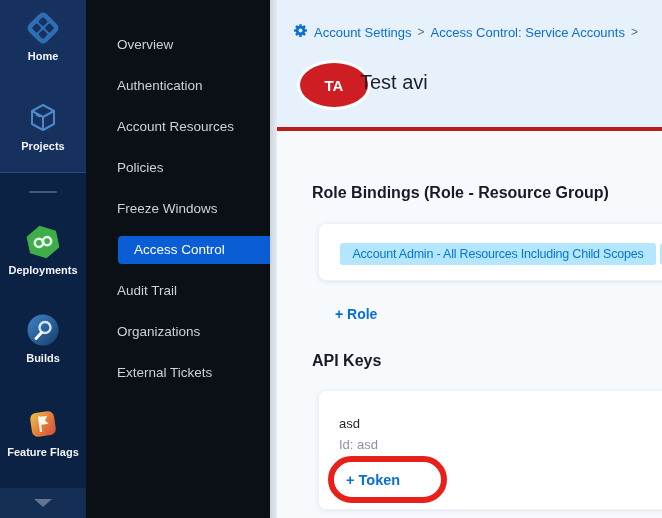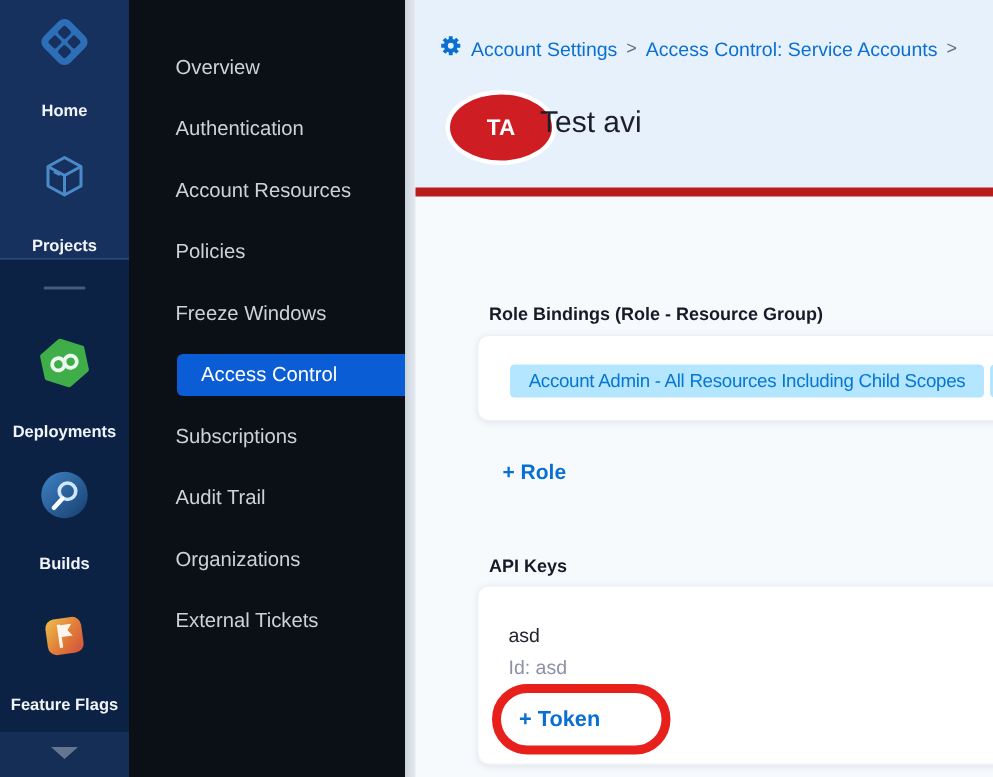--- a/index.html
+++ b/index.html
@@ -4,42 +4,42 @@
 <style>
   * { margin:0; padding:0; box-sizing:border-box; }
   body { font-family:"Liberation Sans", sans-serif; background:#fff; }
   .screen { position:relative; width:662px; height:518px; overflow:hidden; background:#f7fafd; }
 
   
   .rail { position:absolute; left:0; top:0; width:86px; height:518px; background:#0c2244; }
   .rail-top-bg { position:absolute; left:0; top:0; width:86px; height:173px; background:#17315e; border-bottom:1px solid #2c4a78; }
   .rail-item { position:absolute; width:86px; text-align:center; cursor:pointer; }
   .rail-item .ic { height:40px; display:flex; align-items:center; justify-content:center; }
-  .rail-label { display:block; margin-top:20px; font-size:11px; font-weight:700; color:#f1f4f8; line-height:13px; }
+  .rail-label { display:block; margin-top:2px; font-size:11px; font-weight:700; color:#f1f4f8; line-height:13px; }
   .ri-home { top:8px; } .ri-projects { top:98px; } .ri-deploy { top:222px; } .ri-builds { top:310px; } .ri-ff { top:404px; }
   .rail-divider { position:absolute; left:29px; top:191px; width:28px; height:2px; background:#45587d; border-radius:1px; }
   .rail-footer { position:absolute; left:0; bottom:0; width:86px; height:30px; background:#152e55; display:flex; align-items:center; justify-content:center; cursor:pointer; }
 
   
   .menu { position:absolute; left:86px; top:0; width:184px; height:518px; background:#0b0f16; padding-top:31px; }
   .menu-item { height:28px; line-height:28px; margin-bottom:13px; padding-left:31px; font-size:13.5px; color:#ccd2da; cursor:pointer; white-space:nowrap; }
   .menu-item.selected { margin-left:32px; padding-left:16px; background:#0a5dd4; color:#fff; border-radius:4px 0 0 4px; font-weight:500; }
 
   
   .content { position:absolute; left:270px; top:0; width:392px; height:518px; background:#f7fafd; }
   .gutter { position:absolute; left:0; top:0; width:7px; height:518px; background:linear-gradient(to right,#ccd3dc,#e6ebf1); }
 
-  .page-head { position:absolute; left:7px; top:0; right:0; height:131px; background:#e7f1fb; border-bottom:6px solid #b91c1c; }
+  .page-head { position:absolute; left:7px; top:0; right:0; height:131px; background:#e7f1fb; border-bottom:4px solid #b91c1c; }
   .breadcrumb { position:absolute; left:16px; top:23px; display:flex; align-items:center; gap:6px; font-size:13px; white-space:nowrap; }
   .crumb { color:#0a6fd3; text-decoration:none; cursor:pointer; }
   .sep { color:#5b6d85; font-size:12px; }
   .avatar { position:absolute; left:23px; top:63px; width:68px; height:44px; border-radius:50%; background:#cf1d24; box-shadow:0 0 0 3px #fff; display:flex; align-items:center; justify-content:center; color:#fff; font-weight:700; font-size:15px; }
   .title { position:absolute; left:83px; top:71px; font-size:20px; font-weight:500; color:#1e1e2d; }
 
-  .sec-h { position:absolute; left:56px; font-size:12px; font-weight:700; color:#191927; white-space:nowrap;margin-top:18px; }
+  .sec-h { position:absolute; left:42px; font-size:16px; font-weight:700; color:#191927; white-space:nowrap; }
   .sec-rb { top:184px; } .sec-ak { top:352px; }
 
   .card { position:absolute; left:48px; right:-12px; background:#fff; border:1px solid #eef1f5; border-radius:8px; box-shadow:0 1px 4px rgba(35,55,85,0.10); }
   .card-roles { top:223px; height:58px; }
   .chip { position:absolute; left:21px; top:19px; width:316px; height:22px; line-height:22px; text-align:center; background:#b4e6ff; color:#0676d2; font-size:12.5px; letter-spacing:-0.2px; border-radius:3px; overflow:hidden; white-space:nowrap; cursor:pointer; }
   .chip-cut { left:341px; width:60px; text-align:left; }
 
   .add-link { position:absolute; background:none; border:none; color:#0a6fd3; font-family:"Liberation Sans", sans-serif; font-weight:700; cursor:pointer; white-space:nowrap; }
   .role-add { left:65px; top:306px; font-size:14px; }
   .card-api { top:390px; height:120px; }
@@ -145,21 +145,20 @@
     </div>
   </aside>
 
   <nav class="menu">
     <div class="menu-item">Overview</div>
     <div class="menu-item">Authentication</div>
     <div class="menu-item">Account Resources</div>
     <div class="menu-item">Policies</div>
     <div class="menu-item">Freeze Windows</div>
     <div class="menu-item selected">Access Control</div>
-    <div class="menu-item">Subscriptions</div>
     <div class="menu-item">Audit Trail</div>
     <div class="menu-item">Organizations</div>
     <div class="menu-item">External Tickets</div>
   </nav>
 
   <main class="content">
     <div class="gutter"></div>
 
     <header class="page-head">
       <div class="breadcrumb">

